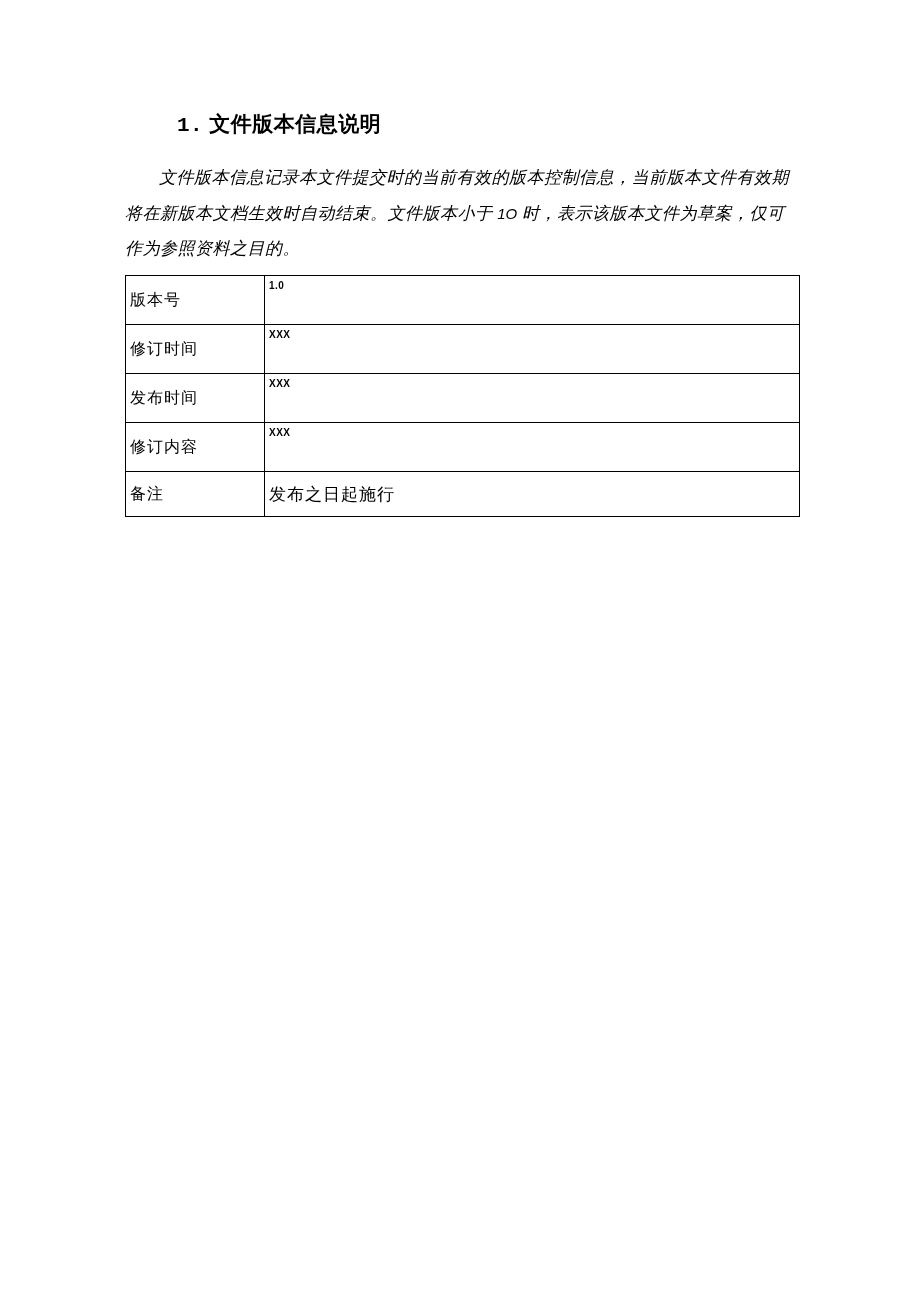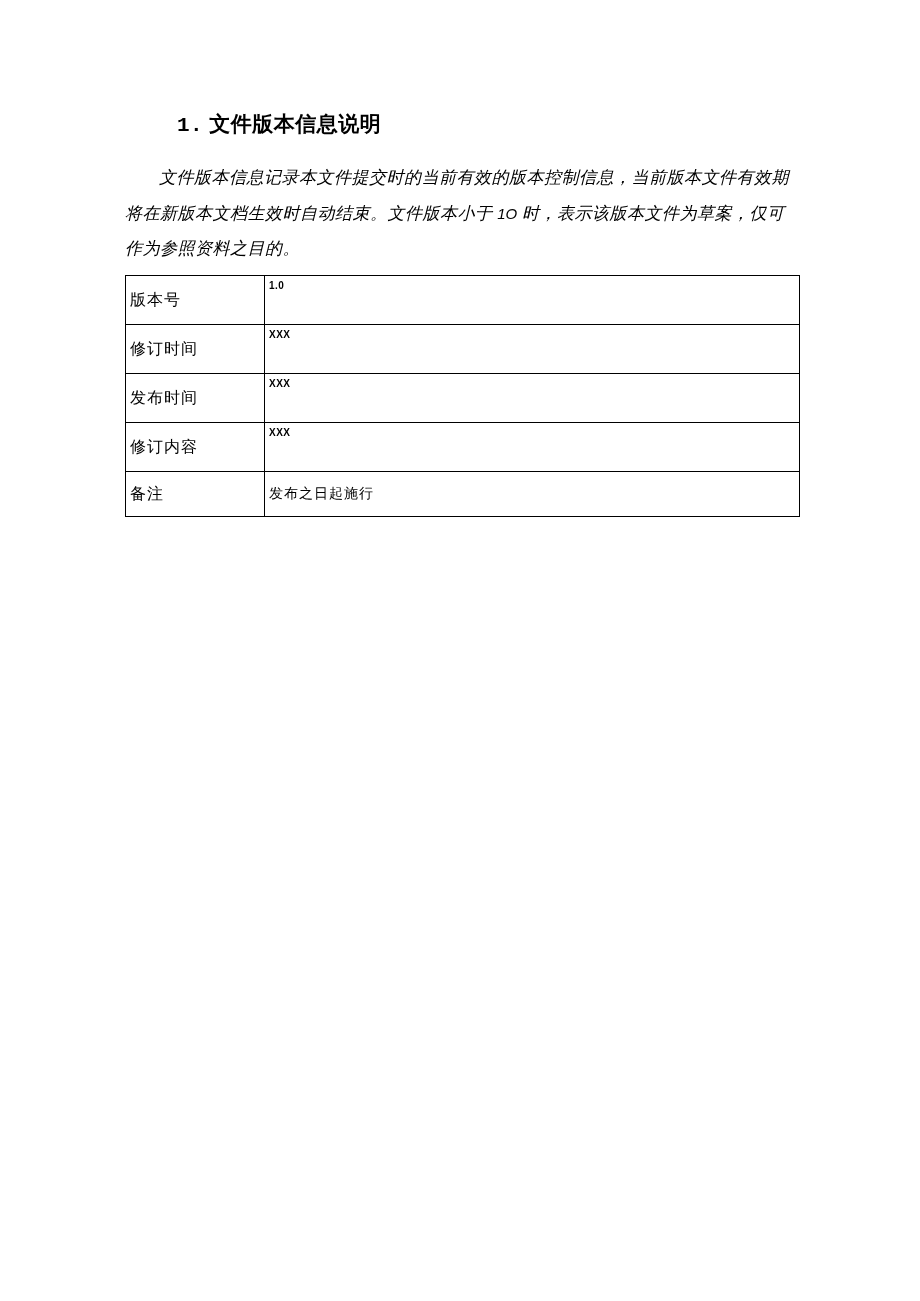--- a/index.html
+++ b/index.html
@@ -60,21 +60,21 @@
     font-family: Arial, Helvetica, sans-serif;
     font-weight: 700;
     font-size: 10px;
     vertical-align: top;
     padding-top: 4px;
     letter-spacing: 0.5px;
   }
   table.version td.value-cn {
     font-family: "Songti SC", "SimSun", "STSong", serif;
     font-weight: 400;
-    font-size: 14px;
+    font-size: 17px;
     vertical-align: middle;
     padding-top: 0;
     letter-spacing: 1px;
   }
 </style>
 </head>
 <body>
 
 <div class="page">
 

